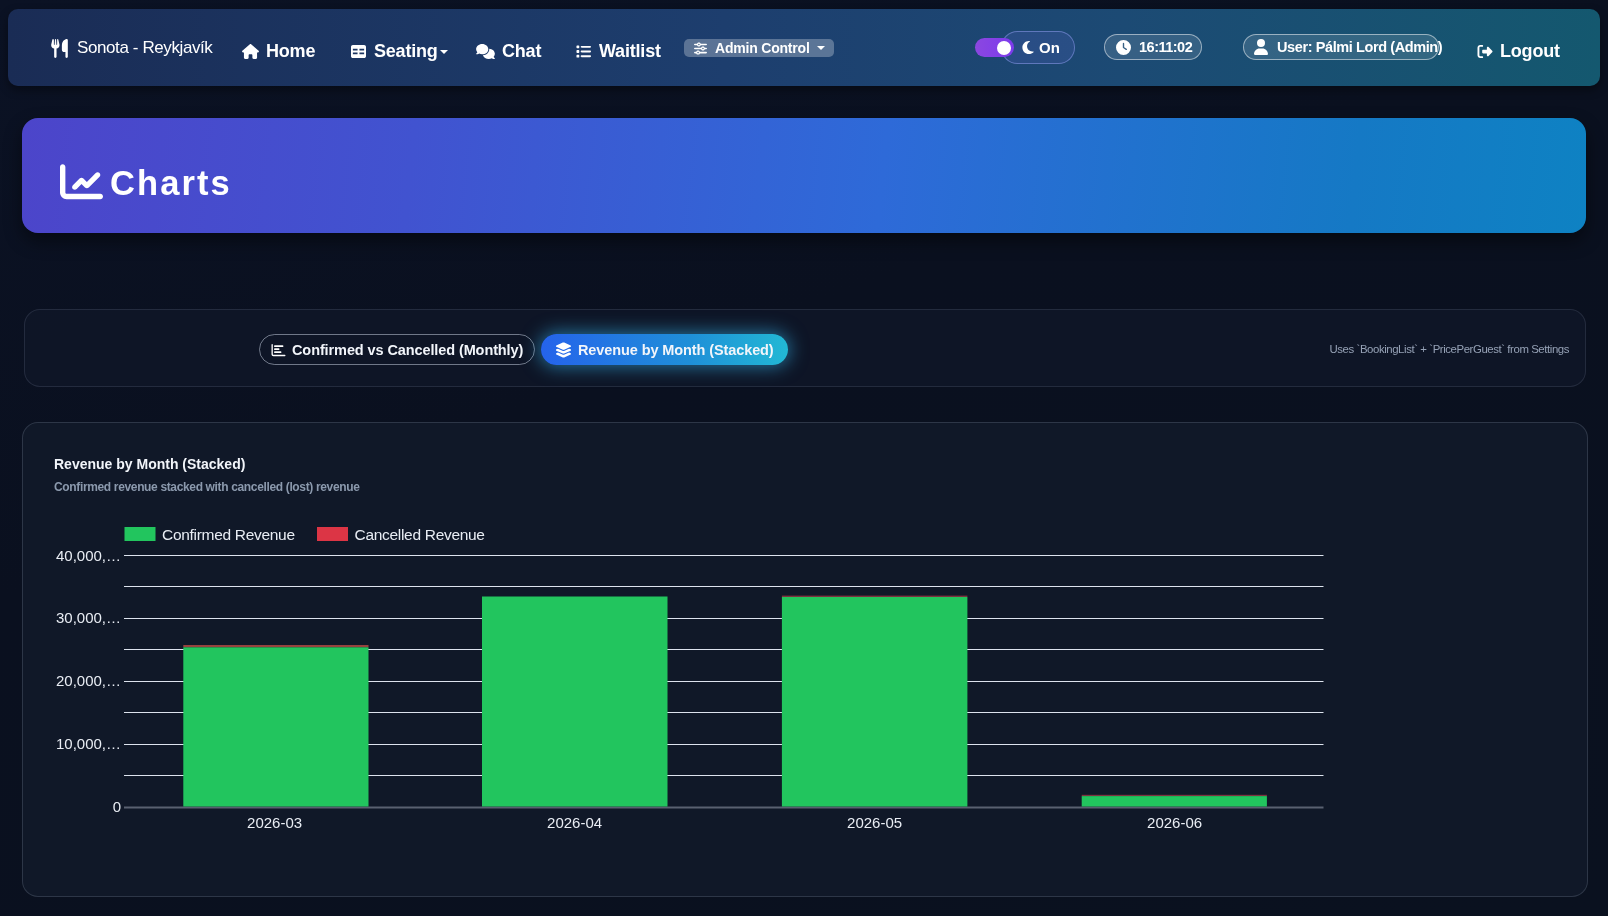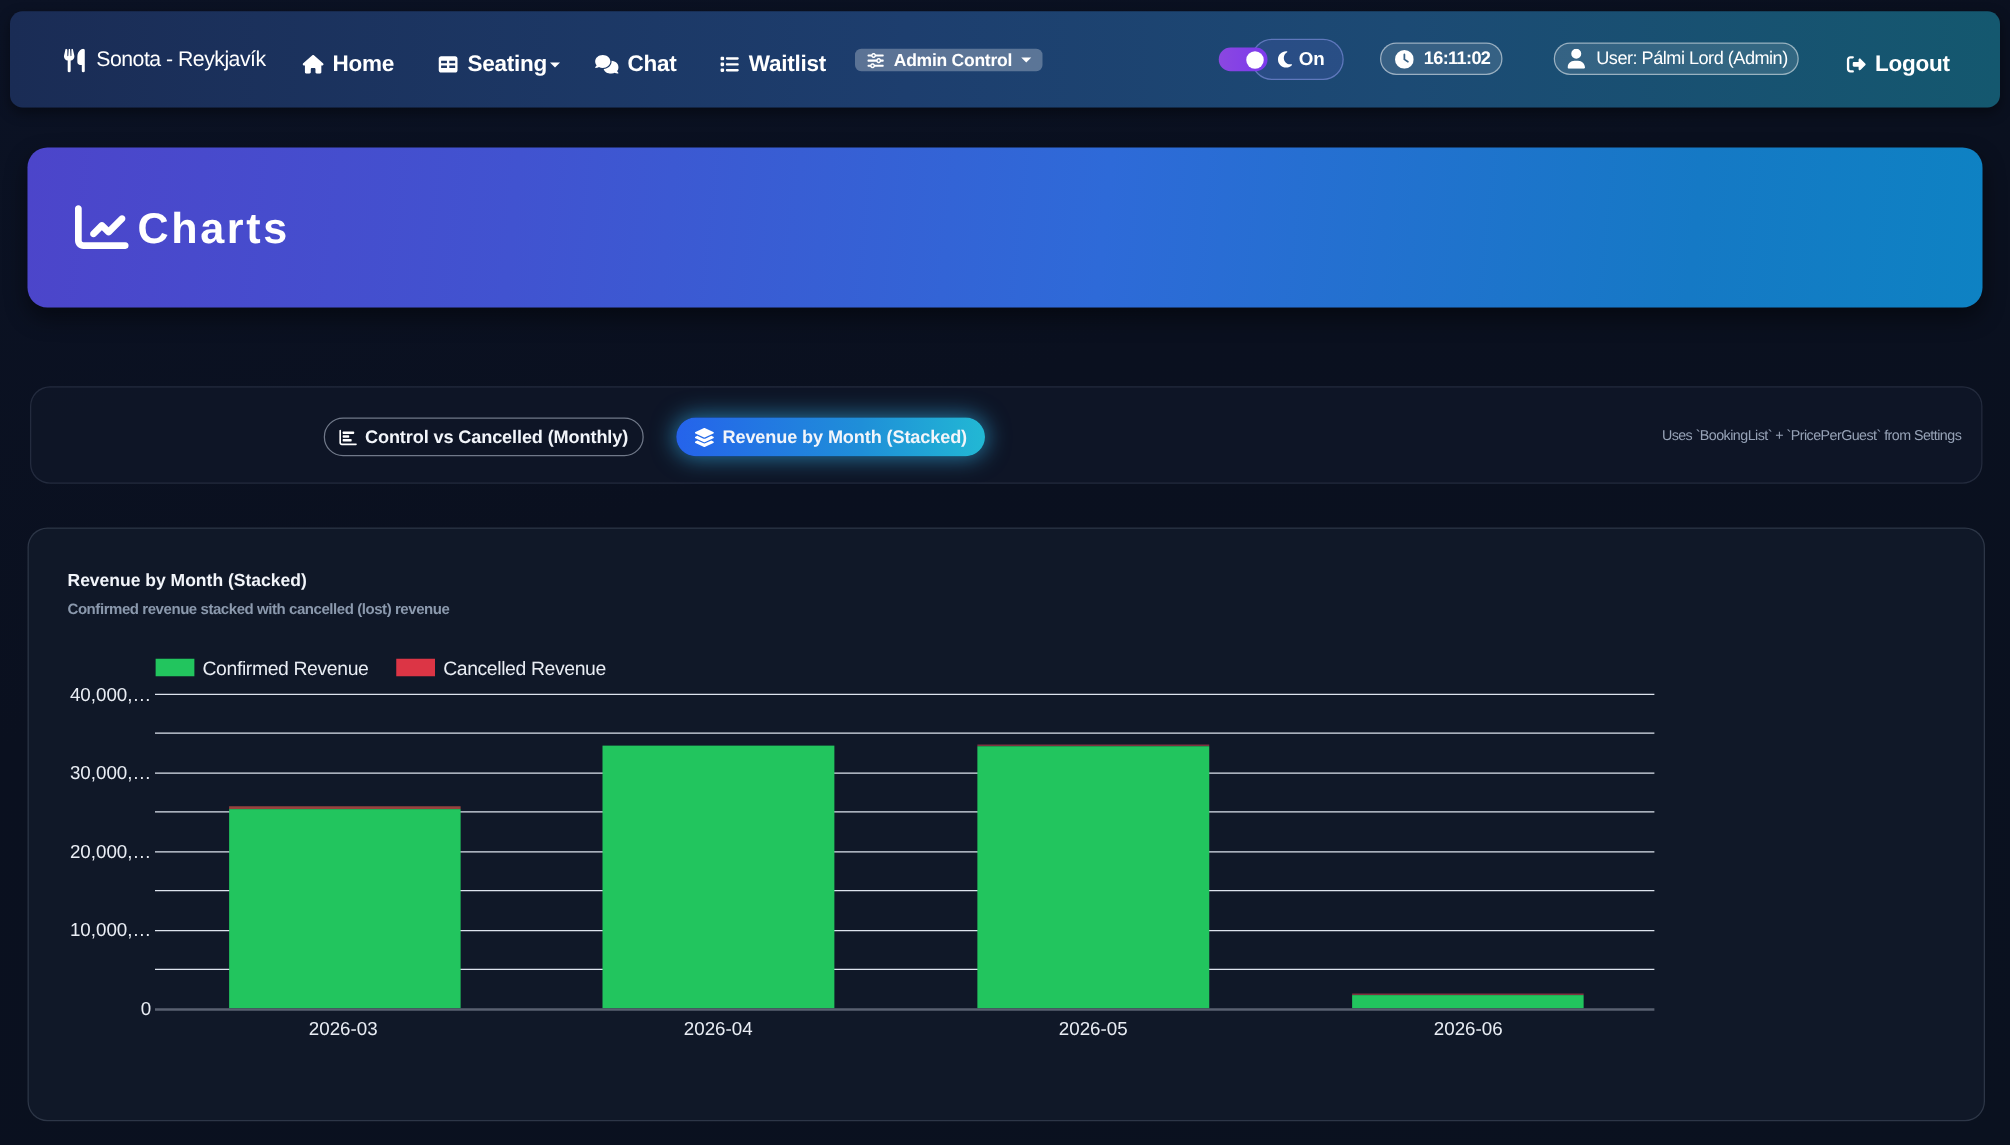--- a/index.html
+++ b/index.html
@@ -30,21 +30,21 @@
     position:absolute; left:993px; top:22px; height:33px; padding:0 14px 0 19px;
     border:1px solid rgba(160,170,255,.45); border-radius:17px;
     background:rgba(90,100,200,.22);
     color:#fff; font-weight:bold; font-size:15px; display:flex; align-items:center; gap:4px;
   }
   .pillbox {
     position:absolute; top:25px; height:26px; border:1px solid rgba(255,255,255,.5); border-radius:13px;
     background:rgba(255,255,255,.12); color:#fff; display:flex; align-items:center;
   }
   .hero {
-    position:absolute; left:22px; top:118px; width:1564px; height:128px; border-radius:16px;
+    position:absolute; left:22px; top:118px; width:1564px; height:115px; border-radius:16px;
     background:linear-gradient(96deg,#4c45ca 0%,#4153d0 25%,#2e6ad8 55%,#1579c5 85%,#0e82c3 100%);
     box-shadow:0 8px 18px rgba(0,0,0,.45);
   }
   .hero h1 { position:absolute; left:88px; top:46px; color:#fff; font-size:34.5px; letter-spacing:2.1px; }
   .hero .sub { position:absolute; left:40px; top:100px; color:rgba(255,255,255,.93); font-size:18px; letter-spacing:-0.3px; }
   .menucard {
     position:absolute; left:24px; top:309px; width:1562px; height:78px; border-radius:16px;
     background:rgba(18,26,44,.55); border:1px solid rgba(148,163,184,.16);
   }
   .mbtn {
@@ -115,21 +115,21 @@
         <path d="M223.5 32C100 32 0 132.3 0 256S100 480 223.5 480c60.6 0 115.5-24.2 155.8-63.4c5-4.9 6.3-12.5 3.1-18.7s-10.1-9.7-17-8.5c-9.8 1.7-19.8 2.6-30.1 2.6c-96.9 0-175.5-78.8-175.5-176c0-65.8 36-123.1 89.3-153.3c6.1-3.5 9.2-10.5 7.7-17.3s-7.3-11.9-14.3-12.5c-6.3-.5-12.6-.8-19-.8z"></path>
       </svg>
     <span>On</span>
   </div>
   <div class="pillbox" style="left:1096px; width:98px; padding:12px 11px; gap:8px; font-weight:bold; font-size:14.5px; letter-spacing:-0.5px;">
     <svg width="15" height="15" viewBox="0 0 512 512" fill="#fff">
         <path d="M256 0a256 256 0 1 1 0 512A256 256 0 1 1 256 0zM232 120V256c0 8 4 15.5 10.7 20l96 64c11 7.4 25.9 4.4 33.3-6.7s4.4-25.9-6.7-33.3L280 243.2V120c0-13.3-10.7-24-24-24s-24 10.7-24 24z"></path>
       </svg>
     <span>16:11:02</span>
   </div>
-  <div class="pillbox" style="left:1235px; width:196px; padding:0 10px; gap:9px; font-size:14.5px; letter-spacing:-0.4px; white-space:nowrap;">
+  <div class="pillbox" style="left:1235px; width:196px; padding:0 10px; gap:9px; font-size:14.5px; letter-spacing:-0.4px; white-space:nowrap;font-weight:bold;">
     <svg width="14" height="16" viewBox="0 0 448 512" fill="#fff">
         <path d="M224 256A128 128 0 1 0 224 0a128 128 0 1 0 0 256zm-45.7 48C79.8 304 0 383.8 0 482.3C0 498.7 13.3 512 29.7 512H418.3c16.4 0 29.7-13.3 29.7-29.7C448 383.8 368.2 304 269.7 304H178.3z"></path>
       </svg>
     <span>User: Pálmi Lord (Admin)</span>
   </div>
   <div class="navlink" style="left:1469px;">
     <svg width="16" height="15" viewBox="0 0 512 512" fill="#fff">
         <path d="M377.9 105.9L500.7 228.7c7.2 7.2 11.3 17.1 11.3 27.3s-4.1 20.1-11.3 27.3L377.9 406.1c-6.4 6.4-15 9.9-24 9.9c-18.7 0-33.9-15.2-33.9-33.9l0-62.1-128 0c-17.7 0-32-14.3-32-32l0-64c0-17.7 14.3-32 32-32l128 0 0-62.1c0-18.7 15.2-33.9 33.9-33.9c9 0 17.6 3.6 24 9.9zM160 96L96 96c-17.7 0-32 14.3-32 32l0 256c0 17.7 14.3 32 32 32l64 0c17.7 0 32 14.3 32 32s-14.3 32-32 32l-64 0c-53 0-96-43-96-96L0 128C0 75 43 32 96 32l64 0c17.7 0 32 14.3 32 32s-14.3 32-32 32z"></path>
       </svg>
     <span>Logout</span>
@@ -144,21 +144,21 @@
 </div>
 
 <div class="menucard">
   <div class="mbtn" style="left:234px;">
     <svg width="15" height="14" viewBox="0 0 512 512" fill="#fff">
         <path d="M24 32c13.3 0 24 10.7 24 24V408c0 13.3 10.7 24 24 24H488c13.3 0 24 10.7 24 24s-10.7 24-24 24H72c-39.8 0-72-32.2-72-72V56C0 42.7 10.7 32 24 32z"></path>
         <rect x="96" y="80" width="336" height="70" rx="20"></rect>
         <rect x="96" y="190" width="192" height="70" rx="20"></rect>
         <rect x="96" y="300" width="264" height="70" rx="20"></rect>
       </svg>
-    <span>Control vs Cancelled (Monthly)</span>
+    <span>Confirmed vs Cancelled (Monthly)</span>
   </div>
   <div class="mbtn active" style="left:516px;">
     <svg width="17" height="16" viewBox="0 0 576 512" fill="#fff">
         <path d="M264.5 5.2c14.9-6.9 32.1-6.9 47 0l218.6 101c8.5 3.9 13.9 12.4 13.9 21.8s-5.4 17.9-13.9 21.8l-218.6 101c-14.9 6.9-32.1 6.9-47 0L45.9 149.8C37.4 145.8 32 137.3 32 128s5.4-17.9 13.9-21.8L264.5 5.2zM476.9 209.6l53.2 24.6c8.5 3.9 13.9 12.4 13.9 21.8s-5.4 17.9-13.9 21.8l-218.6 101c-14.9 6.9-32.1 6.9-47 0L45.9 277.8C37.4 273.8 32 265.3 32 256s5.4-17.9 13.9-21.8l53.2-24.6 152 70.2c23.4 10.8 50.4 10.8 73.8 0l152-70.2zm-152 198.2l152-70.2 53.2 24.6c8.5 3.9 13.9 12.4 13.9 21.8s-5.4 17.9-13.9 21.8l-218.6 101c-14.9 6.9-32.1 6.9-47 0L45.9 405.8C37.4 401.8 32 393.3 32 384s5.4-17.9 13.9-21.8l53.2-24.6 152 70.2c23.4 10.8 50.4 10.8 73.8 0z"></path>
       </svg>
     <span>Revenue by Month (Stacked)</span>
   </div>
 </div>
 <div class="note">Uses `BookingList` + `PricePerGuest` from Settings</div>
 

